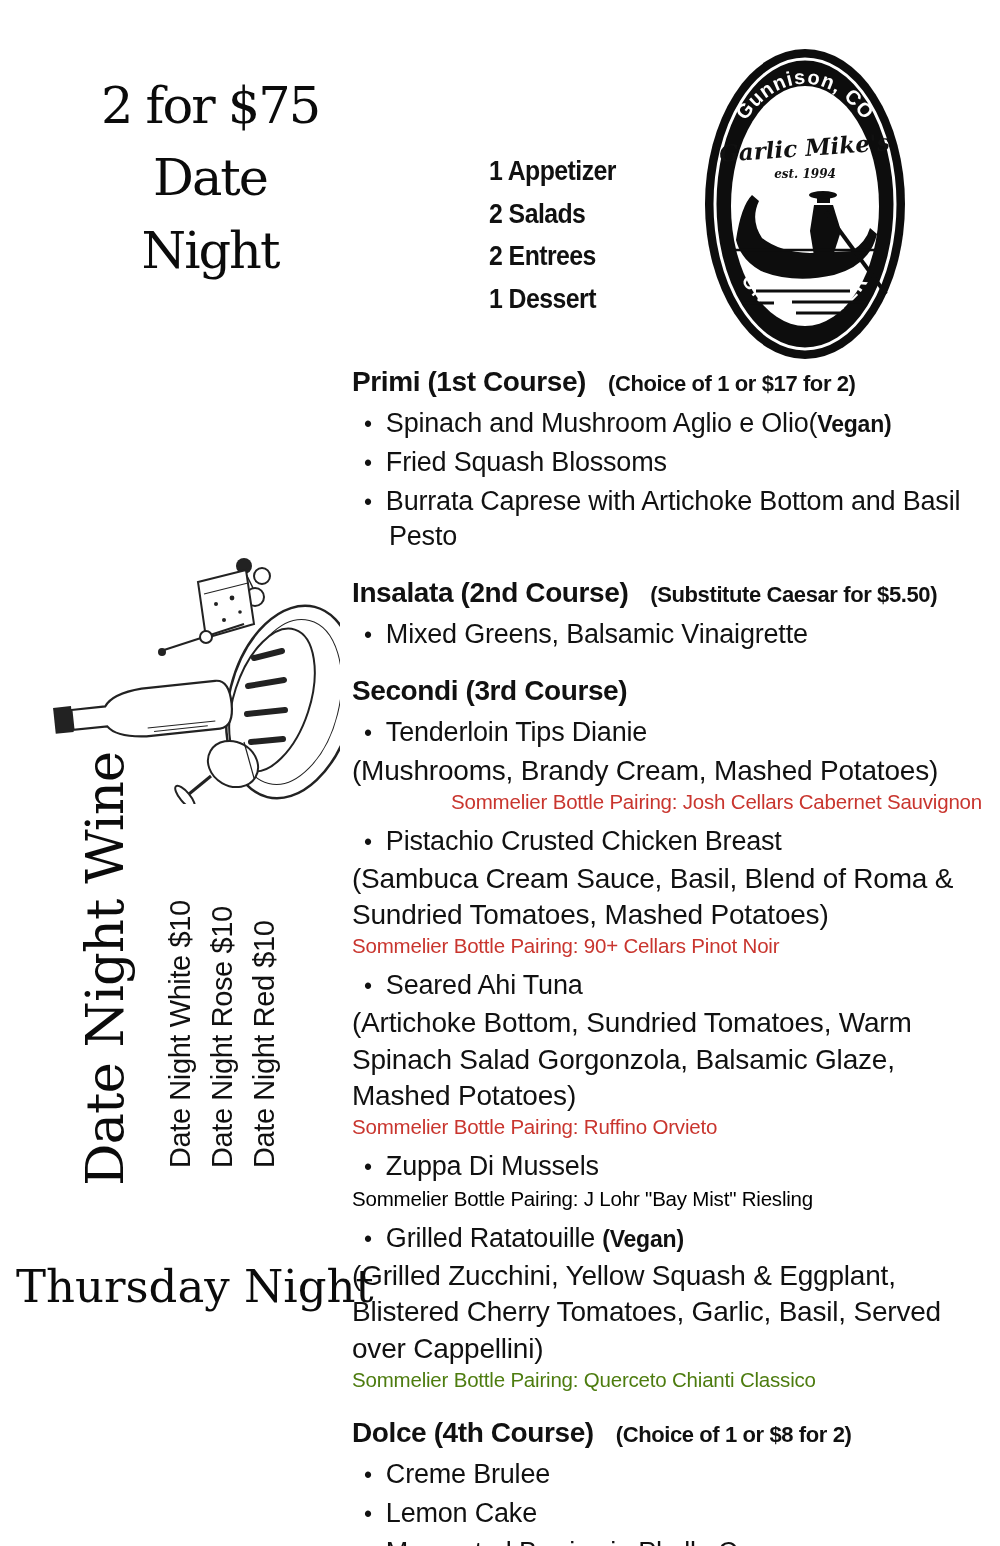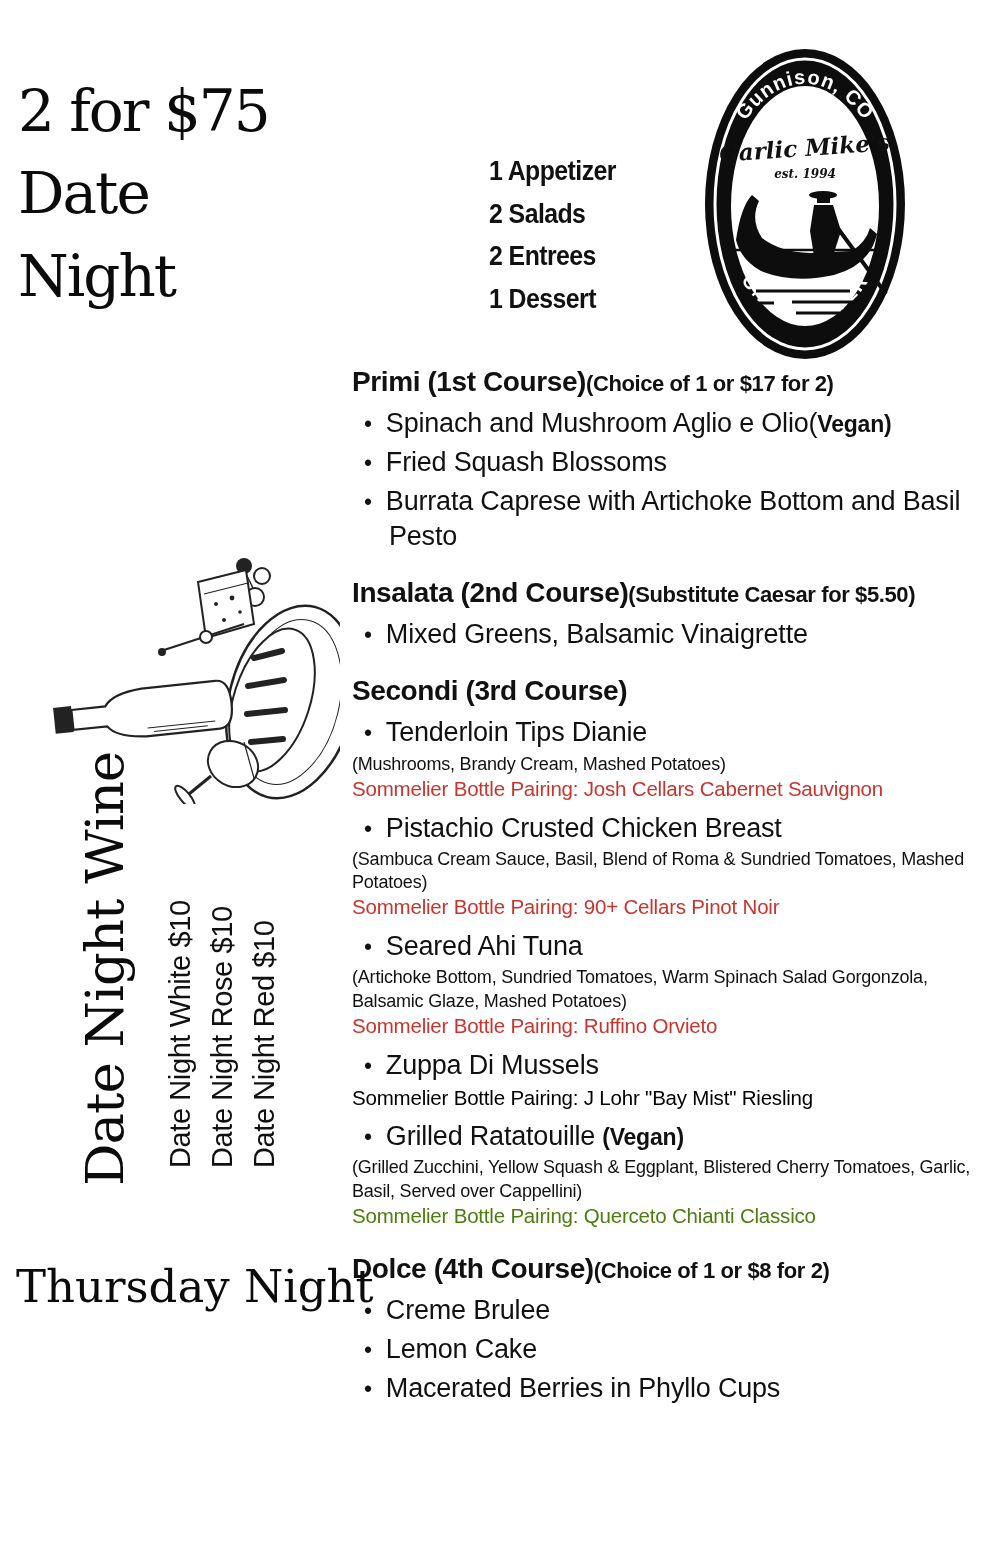--- a/index.html
+++ b/index.html
@@ -1,34 +1,34 @@
 <!DOCTYPE html>
 <html><head>
 <meta charset="utf-8">
 <style>
   html,body{margin:0;padding:0}
   body{width:1000px;height:1546px;position:relative;background:#ffffff;color:#111;
        font-family:"Liberation Sans",sans-serif;overflow:hidden}
   .serif{font-family:"DejaVu Serif",serif;color:#0b0b0b}
 
-  #title{position:absolute;left:18px;top:70px;width:384px;
-         font-size:58px;line-height:1.42;letter-spacing:-2px}
+  #title{position:absolute;left:18px;top:70px;width:384px;text-align:center;
+         font-size:51px;line-height:1.42;letter-spacing:-2px}
   #summary{position:absolute;left:489px;top:150px;font-size:27px;font-weight:bold;
            line-height:1.58;letter-spacing:-0.6px;transform:scaleX(0.92);transform-origin:0 0}
   #logo{position:absolute;left:700px;top:44px}
 
   #menu{position:absolute;left:352px;top:364px;width:630px;letter-spacing:-0.2px}
   .sec{margin-bottom:21px}
   .sec-h{font-size:28px;font-weight:bold;line-height:1.25;margin-bottom:7px;letter-spacing:-0.4px}
-  .sec-note{font-size:22px;margin-left:0}
+  .sec-note{font-size:22px;margin-left:22px}
   .iname{font-size:27px;line-height:1.3;padding-left:30px;text-indent:-30px;margin:4px 7px 2px}
   .bullet{margin-left:5px;margin-right:14px;font-size:23px}
   .tag{font-weight:bold;font-size:23px}
   .tag.gap{margin-left:7px}
-  .desc{font-size:18px;line-height:1.3}
+  .desc{font-size:28px;line-height:1.3}
   .pair{font-size:20.5px;line-height:1.3;margin-bottom:8px}
 
   .v{position:absolute;transform:rotate(-90deg);transform-origin:0 0;white-space:nowrap}
   #vtitle{left:74px;top:1186px;font-size:53px;letter-spacing:-1px}
   .vwine{font-size:29px;letter-spacing:-0.4px}
   #vw0{left:164px;top:1168px}
   #vw1{left:206px;top:1168px}
   #vw2{left:248px;top:1168px}
 
   #thursday{position:absolute;left:16px;top:1260px;font-size:45px;letter-spacing:0px;white-space:nowrap}
@@ -89,21 +89,21 @@
       <div class="iname"><span class="bullet">•</span><span>Burrata Caprese with Artichoke Bottom and Basil Pesto</span></div>
     </div>
     <div class="sec">
       <div class="sec-h"><span>Insalata (2nd Course)</span><span class="sec-note">(Substitute Caesar for $5.50)</span></div>
       <div class="iname"><span class="bullet">•</span><span>Mixed Greens, Balsamic Vinaigrette</span></div>
     </div>
     <div class="sec">
       <div class="sec-h"><span>Secondi (3rd Course)</span></div>
       <div class="iname"><span class="bullet">•</span><span>Tenderloin Tips Dianie</span></div>
       <div class="desc">(Mushrooms, Brandy Cream, Mashed Potatoes)</div>
-      <div class="pair" style="color: rgb(201, 53, 46);">Sommelier Bottle Pairing: Josh Cellars Cabernet Sauvignon</div>
+      <div class="pair" style="color: rgb(201, 53, 46); text-align: right;">Sommelier Bottle Pairing: Josh Cellars Cabernet Sauvignon</div>
       <div class="iname"><span class="bullet">•</span><span>Pistachio Crusted Chicken Breast</span></div>
       <div class="desc">(Sambuca Cream Sauce, Basil, Blend of Roma &amp; Sundried Tomatoes, Mashed Potatoes)</div>
       <div class="pair" style="color: rgb(201, 53, 46);">Sommelier Bottle Pairing: 90+ Cellars Pinot Noir</div>
       <div class="iname"><span class="bullet">•</span><span>Seared Ahi Tuna</span></div>
       <div class="desc">(Artichoke Bottom, Sundried Tomatoes, Warm Spinach Salad Gorgonzola, Balsamic Glaze, Mashed Potatoes)</div>
       <div class="pair" style="color: rgb(201, 53, 46);">Sommelier Bottle Pairing: Ruffino Orvieto</div>
       <div class="iname"><span class="bullet">•</span><span>Zuppa Di Mussels</span></div>
       <div class="pair" style="color: #000000;">Sommelier Bottle Pairing: J Lohr "Bay Mist" Riesling</div>
       <div class="iname"><span class="bullet">•</span><span>Grilled Ratatouille</span><span class="tag gap">(Vegan)</span></div>
       <div class="desc">(Grilled Zucchini, Yellow Squash &amp; Eggplant,  Blistered Cherry Tomatoes, Garlic, Basil, Served over Cappellini)</div>

